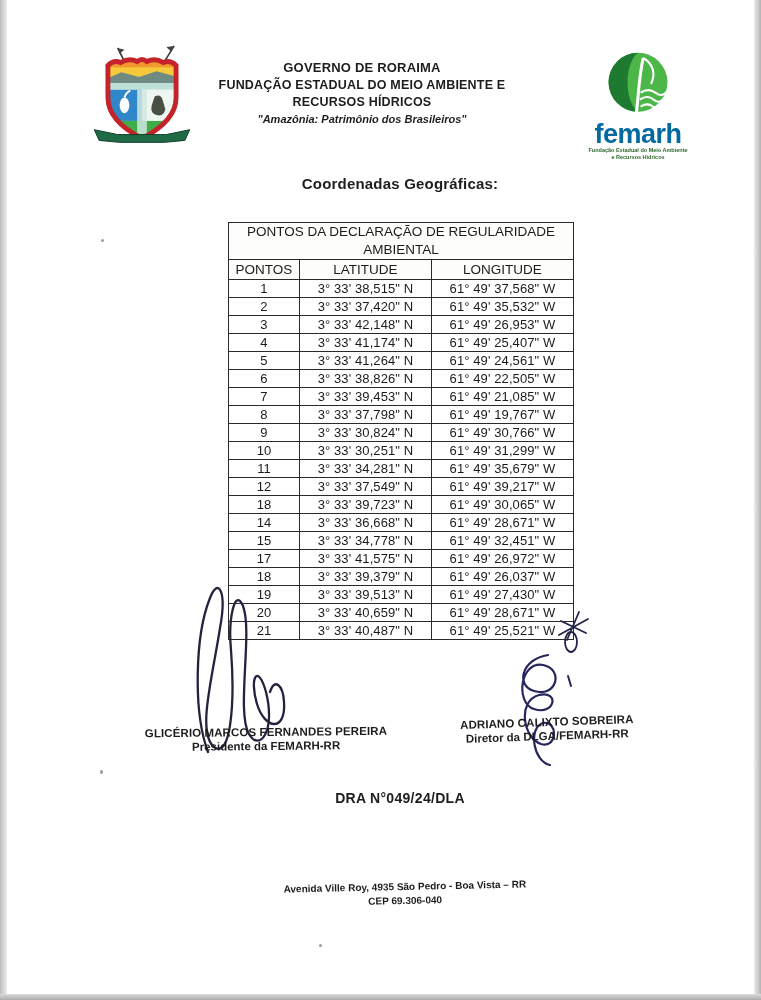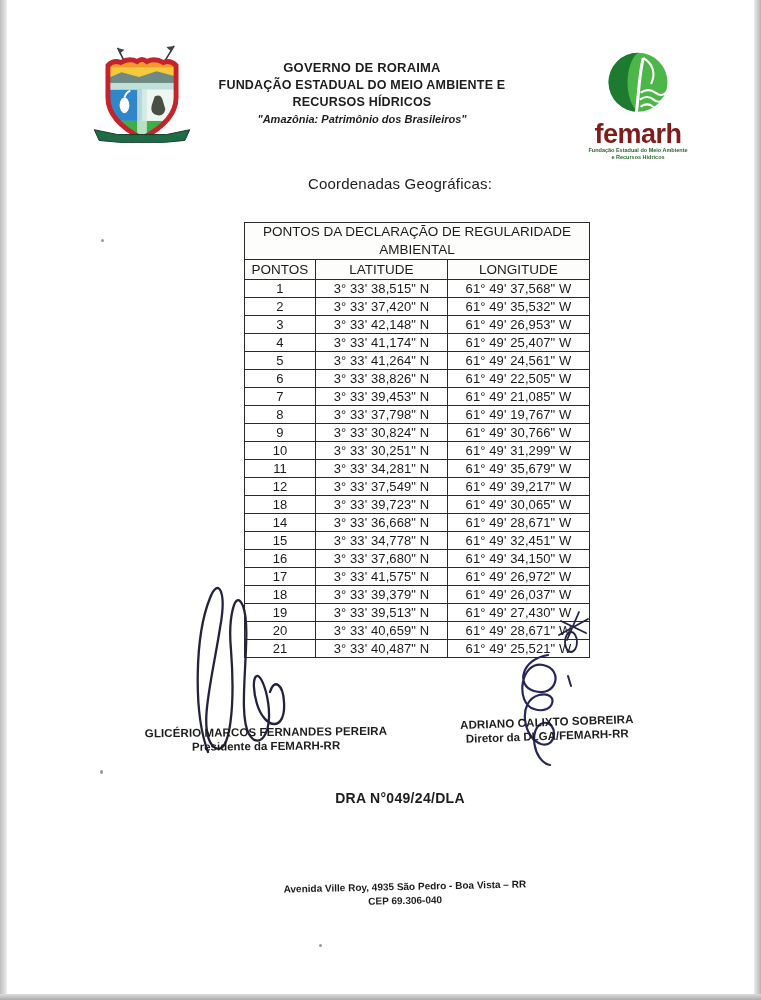--- a/index.html
+++ b/index.html
@@ -22,29 +22,29 @@
 
   
   .coat-of-arms { position:absolute; left:88px; top:44px; width:108px; height:112px; }
   .header-text  { position:absolute; left:172px; top:60px; width:380px; text-align:center; }
   .org-line1 { font-size:13px; font-weight:bold; letter-spacing:.2px; }
   .org-line2, .org-line3 { font-size:12.5px; font-weight:bold; margin-top:3px; letter-spacing:.2px; }
   .motto { font-size:11px; font-weight:bold; font-style:italic; margin-top:4px; }
 
   .femarh-logo { position:absolute; left:580px; top:46px; width:116px; text-align:center; }
   .femarh-emblem { width:78px; height:76px; margin:0 auto; display:block; }
-  .femarh-word { font-size:27px; font-weight:bold; color:#7f1d1d; line-height:.9;
+  .femarh-word { font-size:27px; font-weight:bold; color:#0369a1; line-height:.9;
                  letter-spacing:-.5px; font-family:"Liberation Sans",sans-serif; }
   .femarh-sub  { font-size:5.5px; font-weight:bold; color:#2c672c; line-height:1.2; margin-top:1px; }
 
   .doc-title { position:absolute; left:40px; top:175px; width:720px; text-align:center;
-               font-size:15px; font-weight:normal; letter-spacing:.2px; }
-
-  
-  .coord-table { position:absolute; left:244px; top:222px; width:345px;
+               font-size:15px; font-weight:bold; letter-spacing:.2px; }
+
+  
+  .coord-table { position:absolute; left:228px; top:222px; width:345px;
                  border-collapse:collapse; table-layout:fixed;
                  font-size:13px; color:#1b1b1b;border-radius:20px; }
   .coord-table col.c1 { width:71px; }
   .coord-table col.c2 { width:132px; }
   .coord-table col.c3 { width:142px; }
   .coord-table th, .coord-table td { border:1.6px solid #2a2a2a; text-align:center; padding:0; }
   .table-caption-cell { background:#edeed4; font-size:13.5px; font-weight:500;
                         line-height:1.35; padding:3px 16px 4px; }
   .coord-table thead th { height:20px; font-size:13.5px; font-weight:500; background:#fdfdfb; }
   .coord-table tbody td { height:17.3px; line-height:17px; letter-spacing:.1px; }
@@ -214,25 +214,20 @@
         <td>14</td>
         <td>3° 33' 36,668" N</td>
         <td>61° 49' 28,671" W</td>
       </tr>
       <tr>
         <td>15</td>
         <td>3° 33' 34,778" N</td>
         <td>61° 49' 32,451" W</td>
       </tr>
       <tr>
-        <td>16</td>
-        <td>3° 33' 37,680" N</td>
-        <td>61° 49' 34,150" W</td>
-      </tr>
-      <tr>
         <td>17</td>
         <td>3° 33' 41,575" N</td>
         <td>61° 49' 26,972" W</td>
       </tr>
       <tr>
         <td>18</td>
         <td>3° 33' 39,379" N</td>
         <td>61° 49' 26,037" W</td>
       </tr>
       <tr>

